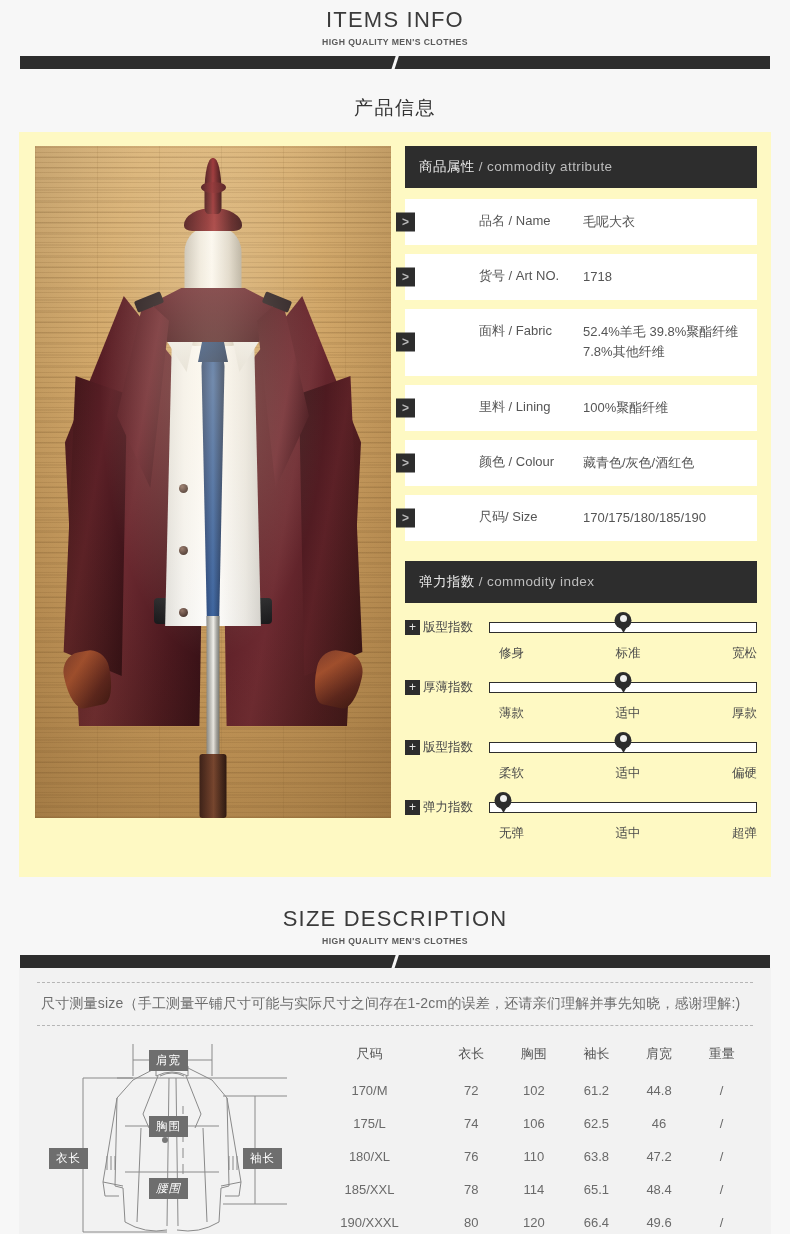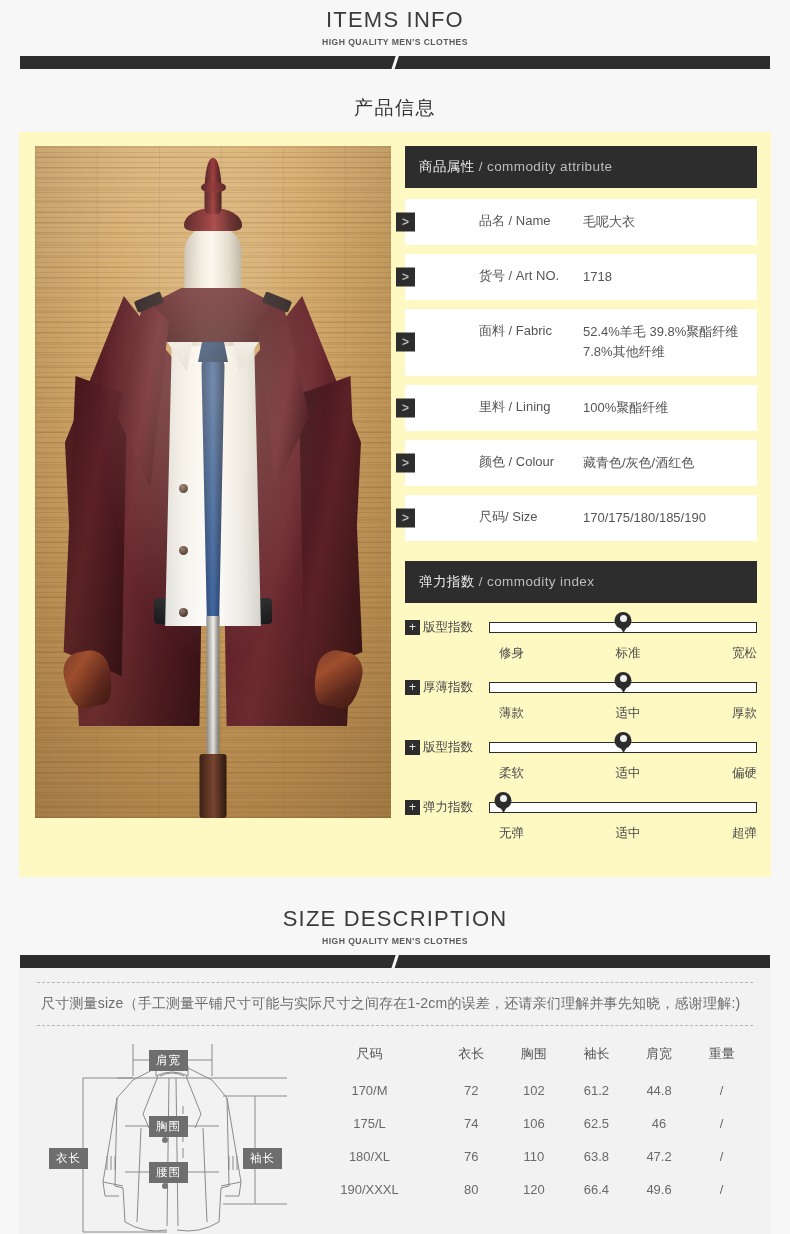--- a/index.html
+++ b/index.html
@@ -617,21 +617,21 @@
           <path d="M192 120 l0 14 M196 120 l0 14 M200 120 l0 14"></path>
 
           <path d="M146 96 l0 10 M146 112 l0 10 M146 128 l0 10"></path>
           <path d="M146 70 l0 8 M146 82 l0 6"></path>
         </g>
         <circle cx="128" cy="104" r="3" fill="#777"></circle>
         <circle cx="128" cy="150" r="3" fill="#777"></circle>
       </svg>
       <div class="dlabel" style="left:112px; top:14px;">肩宽</div>
       <div class="dlabel" style="left:112px; top:80px;">胸围</div>
-      <div class="dlabel" style="left:112px; top:126px;">腰围</div>
+      <div class="dlabel" style="left:112px; top:142px;font-style:italic;">腰围</div>
       <div class="dlabel" style="left:12px; top:112px;">衣长</div>
       <div class="dlabel" style="left:206px; top:112px;">袖长</div>
     </div>
 
     <div class="size-table">
       <table>
         <thead>
           <tr>
             <th>尺码</th>
             <th>衣长</th>
@@ -660,20 +660,28 @@
           </tr>
           <tr>
             <td>180/XL</td>
             <td>76</td>
             <td>110</td>
             <td>63.8</td>
             <td>47.2</td>
             <td>/</td>
           </tr>
           <tr>
+            <td>185/XXL</td>
+            <td>78</td>
+            <td>114</td>
+            <td>65.1</td>
+            <td>48.4</td>
+            <td>/</td>
+          </tr>
+          <tr>
             <td>190/XXXL</td>
             <td>80</td>
             <td>120</td>
             <td>66.4</td>
             <td>49.6</td>
             <td>/</td>
           </tr>
         </tbody>
       </table>
     </div>

